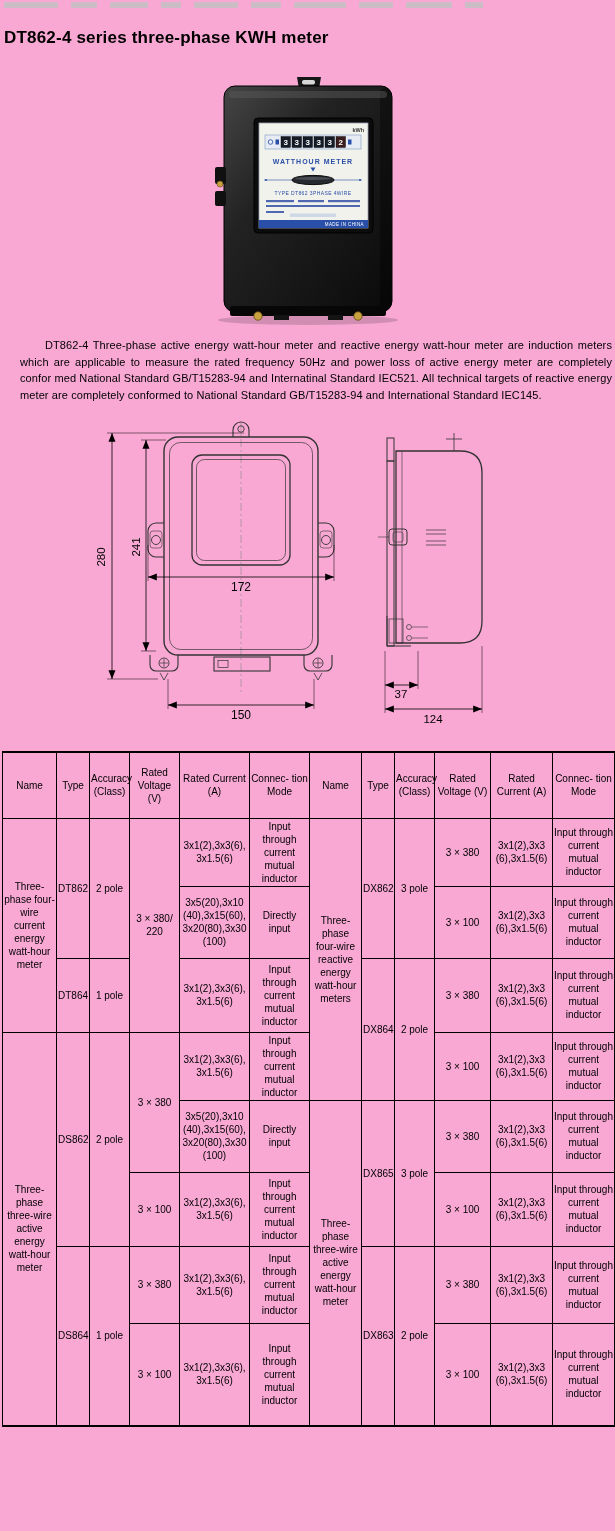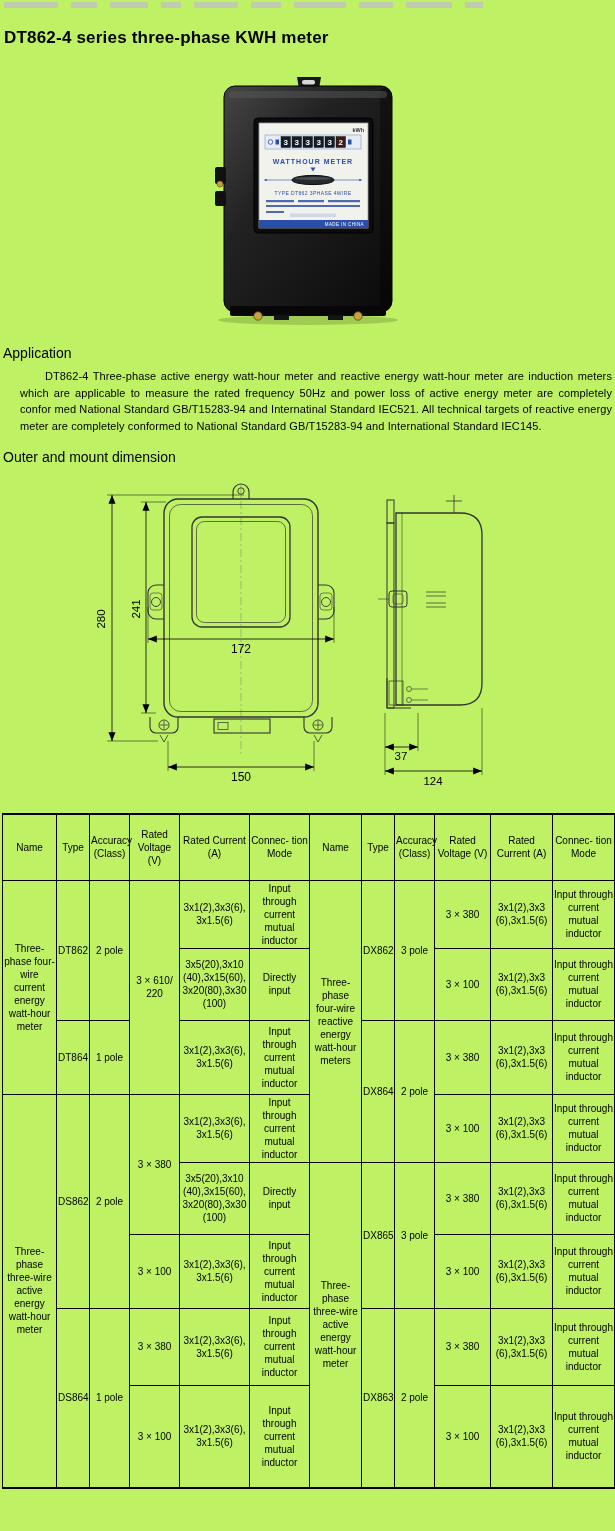--- a/index.html
+++ b/index.html
@@ -1,17 +1,17 @@
 <!DOCTYPE html>
 <html><head>
 <meta charset="utf-8">
 <style>
   html,body{margin:0;padding:0;background:#fff;}
   body{width:615px;font-family:"Liberation Sans",sans-serif;color:#000;}
-  .page{position:relative;width:615px;min-height:1531px;overflow:hidden;background:#bef264;}
+  .page{position:relative;width:615px;min-height:1531px;overflow:hidden;background:#f9a8d4;}
 
   
   .remnant{height:11px;padding:2px 0 0 4px;overflow:hidden;opacity:.8;filter:blur(.6px);white-space:nowrap;}
   .remnant i{display:inline-block;height:6px;background:#c2c2c2;margin-right:13px;vertical-align:top;}
 
   h1.title{font-size:17px;font-weight:bold;margin:15px 0 0 4px;letter-spacing:.2px;}
 
   .meter-fig{text-align:center;margin:26px 0 0 0;}
 
   h2.sect{font-size:14px;font-weight:400;margin:15px 0 0 3px;}
@@ -104,24 +104,22 @@
       <text x="162" y="152" text-anchor="end" font-size="4.5" fill="#fff" letter-spacing="0.4">MADE IN CHINA</text>
 
       <rect x="28" y="232" width="156" height="10" rx="2" fill="#070707"></rect>
       <rect x="72" y="241" width="15" height="5" fill="#141414"></rect>
       <rect x="126" y="241" width="15" height="5" fill="#141414"></rect>
       <circle cx="56" cy="242" r="4.2" fill="#c9a23f" stroke="#5f4a12" stroke-width="0.8"></circle>
       <circle cx="156" cy="242" r="4.2" fill="#c9a23f" stroke="#5f4a12" stroke-width="0.8"></circle>
     </svg>
   </div>
 
-  <h2 class="sect">Application</h2>
   <p class="app-body">DT862-4 Three-phase active energy watt-hour meter and reactive energy watt-hour meter are induction meters which are applicable to measure the rated frequency 50Hz and power loss of active energy meter are completely confor med National Standard GB/T15283-94 and Internatinal Standard IEC521. All technical targets of reactive energy meter are completely conformed to National Standard GB/T15283-94 and International Standard IEC145.</p>
 
-  <h2 class="sect">Outer and mount dimension</h2>
 
   <div class="drawing">
     <svg width="410" height="326" viewBox="0 0 410 326">
       <defs>
         <marker id="arr" viewBox="0 0 10 8" markerWidth="11" markerHeight="9" refX="10" refY="4" orient="auto-start-reverse">
           <path d="M0,0 L10,4 L0,8 z" fill="#000"></path>
         </marker>
       </defs>
 
       <g>
@@ -237,21 +235,21 @@
       <th>Accuracy (Class)</th>
       <th>Rated Voltage (V)</th>
       <th>Rated Current (A)</th>
       <th>Connec- tion Mode</th>
     </tr>
 
     <tr style="height:64px">
       <td rowspan="3">Three-phase four-wire current energy watt-hour meter</td>
       <td rowspan="2">DT862</td>
       <td rowspan="2">2 pole</td>
-      <td rowspan="3">3 × 610/ 220</td>
+      <td rowspan="3">3 × 380/ 220</td>
       <td class="cur">3x1(2),3x3(6), 3x1.5(6)</td>
       <td>Input through current mutual inductor</td>
       <td rowspan="4">Three-phase four-wire reactive energy watt-hour meters</td>
       <td rowspan="2">DX862</td>
       <td rowspan="2">3 pole</td>
       <td>3 × 380</td>
       <td class="cur">3x1(2),3x3 (6),3x1.5(6)</td>
       <td>Input through current mutual inductor</td>
     </tr>
 

